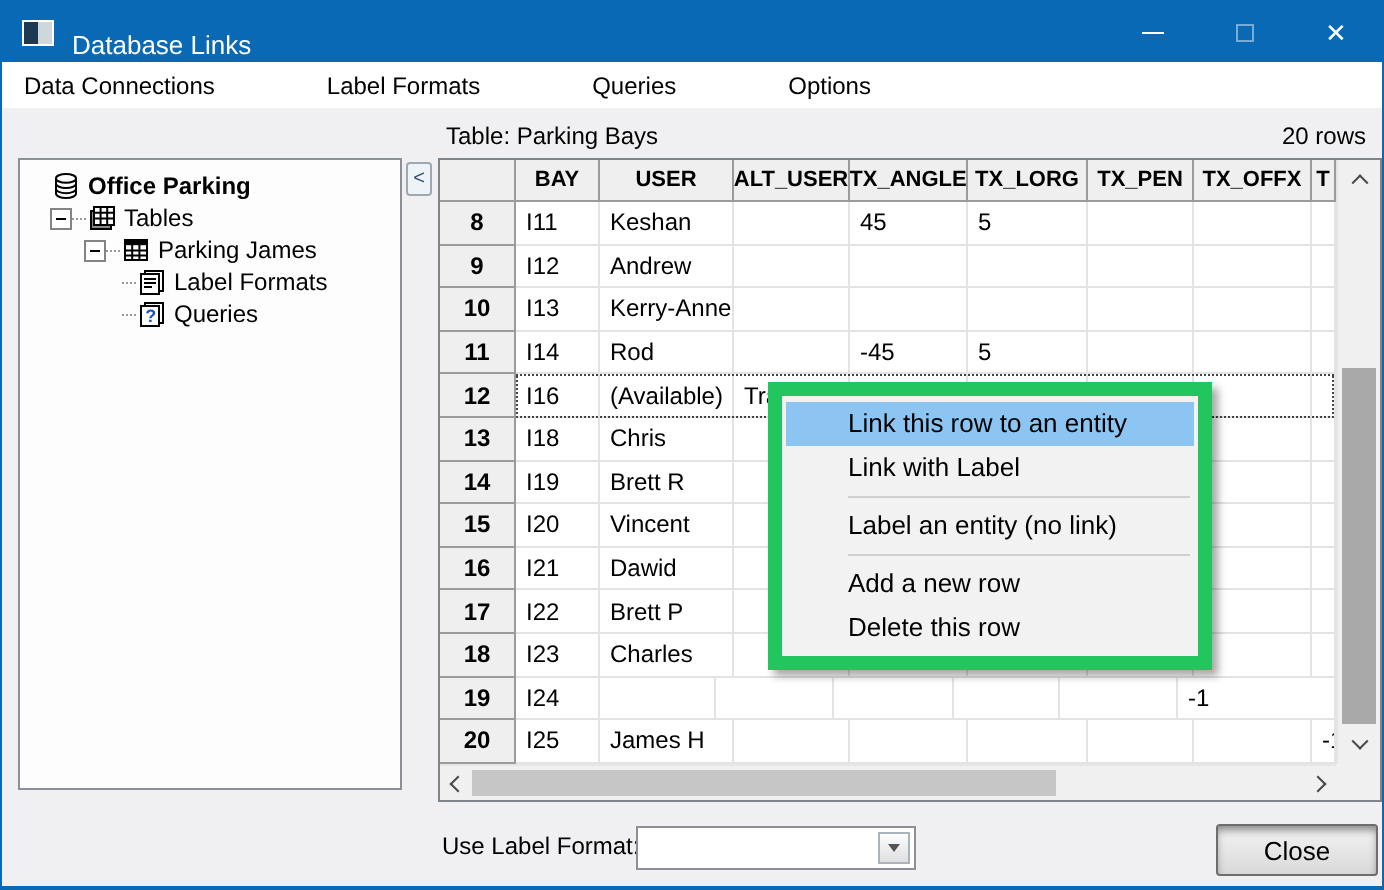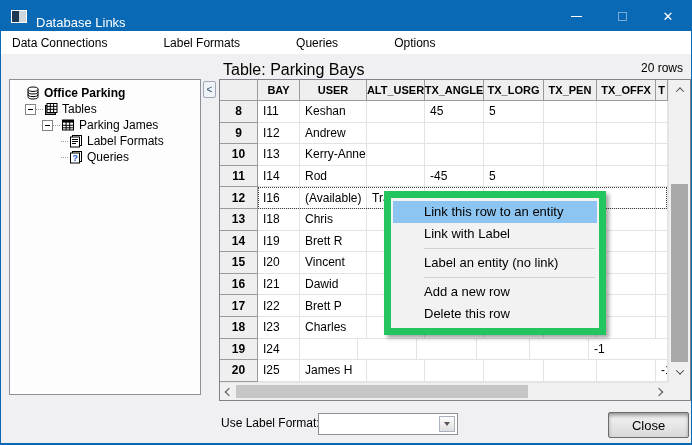--- a/index.html
+++ b/index.html
@@ -16,21 +16,21 @@
   .wtitle{ color:#fff; font-size:13px; margin-left:9px;margin-top:12px; }
   .caption-btns{ position:absolute; right:0; top:0; height:30px; display:flex; }
   .cbtn{ width:46px; height:30px; display:flex; align-items:center; justify-content:center; }
   .min-glyph{ width:11px; height:1px; background:#fff; }
   .max-glyph{ width:9px; height:9px; border:1px solid rgba(255,255,255,.45); }
   .close-glyph{ color:#fff; font-size:13px; line-height:13px; }
   
   .menubar{ position:absolute; left:0; top:30px; right:0; height:23px; background:#fff; display:flex; align-items:center; padding-left:2px;gap:38px; }
   .menubar .mbitem{ font-size:12px; color:#000; padding:4px 9px; cursor:default; }
   
-  .status-table{ position:absolute; left:222px; top:60px; font-size:16px; color:#000;text-align:center; }
+  .status-table{ position:absolute; left:222px; top:60px; font-size:12px; color:#000;text-align:center; }
   .status-rows{ position:absolute; right:8px; top:60px; font-size:12px; color:#000; }
   
   .treepanel{ position:absolute; left:8px; top:78px; width:192px; height:316px; background:#fdfdfd; border:1px solid #8a8f98; padding-top:5px; }
   .trow{ display:flex; align-items:center; height:16px; font-size:12px; white-space:nowrap; }
   .trow .lbl{ margin-left:4px; }
   .bold{ font-weight:bold; }
   .exp{ width:11px; height:11px; border:1px solid #848484; background:#fff; position:relative; flex:0 0 auto; }
   .exp::after{ content:""; position:absolute; left:2px; right:2px; top:4px; border-top:1px solid #000; }
   .ticon{ width:14px; height:14px; flex:0 0 auto; margin-left:4px; }
   .dots{ width:7px; border-top:1px dotted #9a9a9a; flex:0 0 auto; }

